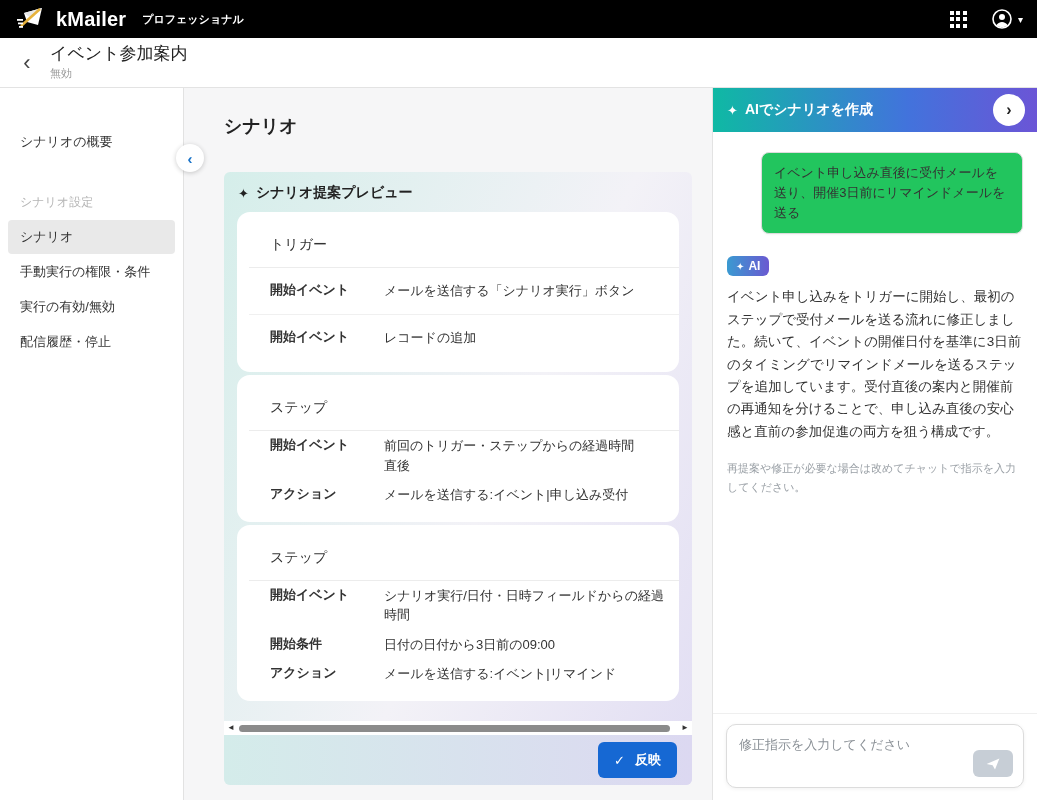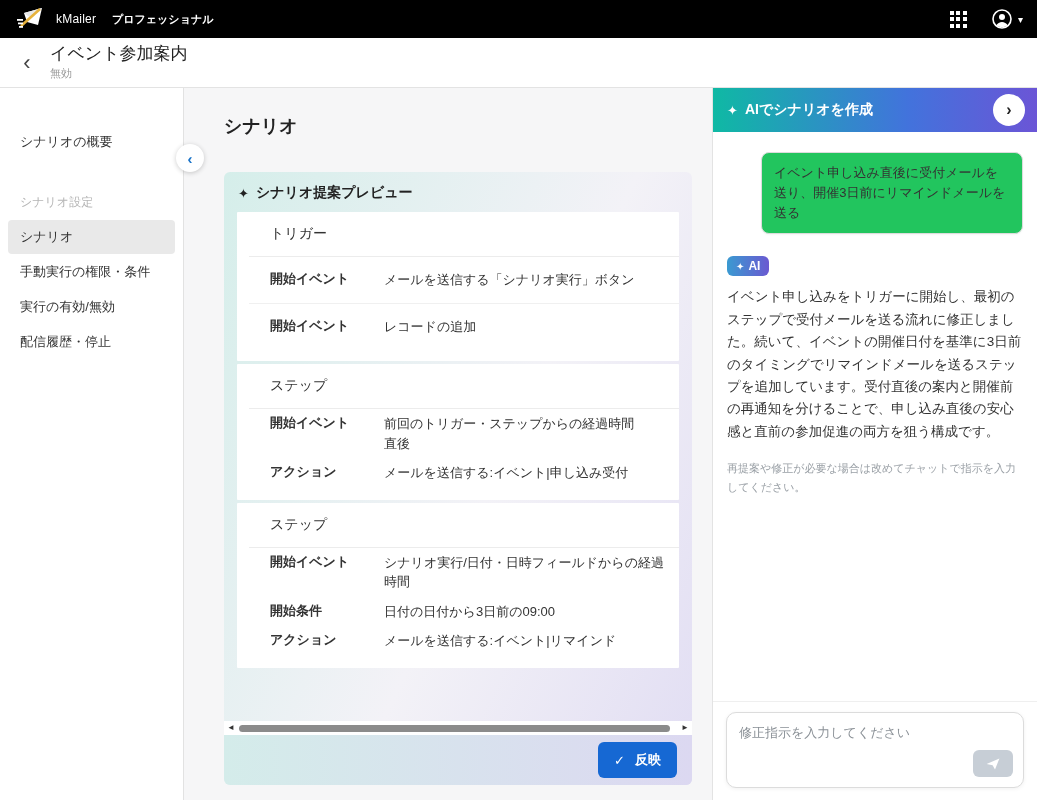--- a/index.html
+++ b/index.html
@@ -2,21 +2,21 @@
 <html><head>
 <meta charset="utf-8">
 <style>
   * { margin:0; padding:0; box-sizing:border-box; }
   html,body { width:1037px; height:800px; overflow:hidden; background:#fff;
     font-family:"Liberation Sans","DejaVu Sans",sans-serif; }
 
   
   .topbar { height:38px; background:#000; display:flex; align-items:center; padding:0 14px; }
   .logo { width:32px; height:26px; margin-right:10px; }
-  .brand { color:#fff; font-size:12px; font-weight:normal; letter-spacing:.2px; }
+  .brand { color:#fff; font-size:20px; font-weight:bold; letter-spacing:.2px; }
   .edition { color:#fff; font-size:11px; font-weight:bold; margin-left:16px; }
   .topbar-spacer { flex:1; }
   .grid-icon { display:grid; grid-template-columns:repeat(3,4px); grid-gap:2.5px; margin-right:24px; cursor:pointer; }
   .grid-icon i { width:4px; height:4px; background:#fff; display:block; }
   .account { display:flex; align-items:center; gap:5px; cursor:pointer; }
   .caret { color:#fff; font-size:10px; }
 
   
   .pagehead { height:50px; background:#fff; border-bottom:1px solid #e3e3e3;
     display:flex; align-items:center; padding:0 16px; }
@@ -39,21 +39,21 @@
   
   .main { flex:1; background:#f6f6f7; padding:26px 12px 0 40px; display:flex; flex-direction:column; }
   .main-title { font-size:18px; font-weight:bold; color:#222; }
   .card { width:468px; height:613px; margin-top:34px; border-radius:6px; overflow:hidden;
     background:linear-gradient(115deg,#d5eeea 0%,#f3f2f7 55%,#e1ddf3 100%);
     display:flex; flex-direction:column; }
   .card-head { padding:12px 14px 10px; font-size:14px; font-weight:bold; color:#222;
     display:flex; align-items:center; gap:7px; }
   .sparkle-dark { font-size:13px; color:#222; }
   .card-body { padding:0 13px; display:flex; flex-direction:column; gap:3px; }
-  .section { background:#fff; border-radius:1px; padding:1px 0 12px; }
+  .section { background:#fff; border-radius:13px; padding:12px 0 12px; }
   .sec-title { font-size:14px; color:#333; padding:12px 33px 13px; margin:0 0 0 12px;
     border-bottom:1px solid #ececec; padding-left:21px; }
   .row { display:flex; font-size:13px; color:#333; padding:5px 10px 5px 33px;justify-content:space-between; }
   .row .lbl { font-weight:bold; width:114px; flex-shrink:0; }
   .row .val { flex:1; line-height:1.5; }
   .sec-trigger .row { padding-top:13px; padding-bottom:13px; }
   .sec-trigger .row.rule { border-bottom:1px solid #f0f0f0; margin:0 0 0 12px; padding-left:21px; }
   .sec-trigger .row { margin-left:12px; padding-left:21px; }
   .section .row:first-of-type { margin-top:6px; }
   .card-spacer { flex:1; }
@@ -80,21 +80,21 @@
   .chat { flex:1; padding:20px 14px 0; overflow:hidden; }
   .bubble { margin-left:auto; max-width:262px; background:#22c55e; border:1px solid #dcdcdc; border-radius:8px;
     padding:10px 12px; font-size:13px; line-height:1.55; color:#333; box-shadow:0 1px 2px rgba(0,0,0,.04); }
   .ai-badge { margin-top:22px; display:inline-flex; align-items:center; gap:4px;
     background:linear-gradient(90deg,#3a9ad1,#6a59d1); color:#fff; font-size:12px; font-weight:bold;
     border-radius:6px; padding:3px 9px; }
   .ai-badge .sp2 { font-size:10px; }
   .ai-text { margin-top:10px; font-size:13.5px; line-height:1.66; color:#333; }
   .ai-note { margin-top:16px; font-size:11px; color:#9aa0a6; line-height:1.7; }
   .panel-foot { padding:10px 13px 12px; border-top:1px solid #efefef; }
-  .input-wrap { position:relative; height:76px; border:1px solid #dcdcdc; border-radius:10px; background:#fff;
+  .input-wrap { position:relative; height:64px; border:1px solid #dcdcdc; border-radius:10px; background:#fff;
     box-shadow:0 1px 4px rgba(0,0,0,.06); }
   .input-wrap textarea { position:absolute; left:12px; top:11px; right:12px; height:34px; width:calc(100% - 24px);
     border:none; outline:none; resize:none; background:transparent; font-size:13px; color:#333;
     font-family:inherit; }
   .input-wrap textarea::placeholder { color:#8a9096; }
   .send-btn { position:absolute; right:10px; bottom:10px; width:40px; height:27px; background:#c7ced6;
     border:none; border-radius:6px; display:flex; align-items:center; justify-content:center; cursor:pointer; }
 </style>
 </head>
 <body>

